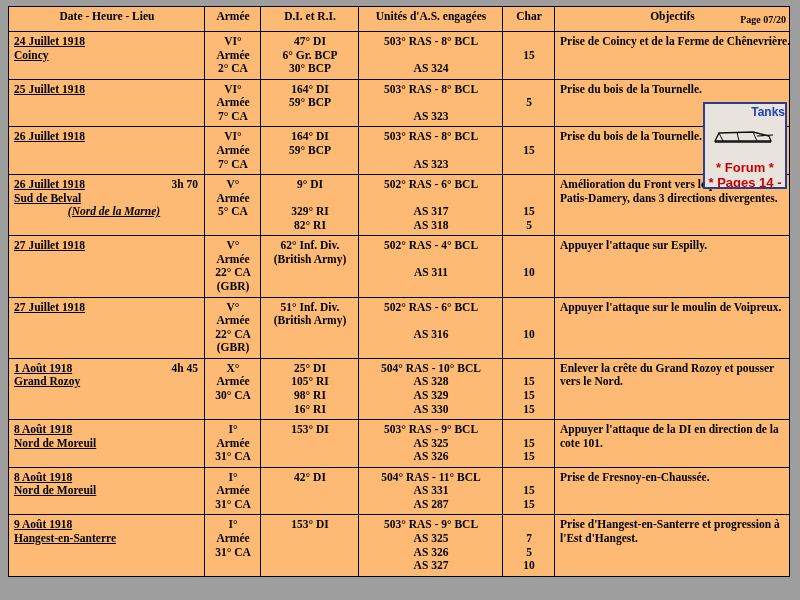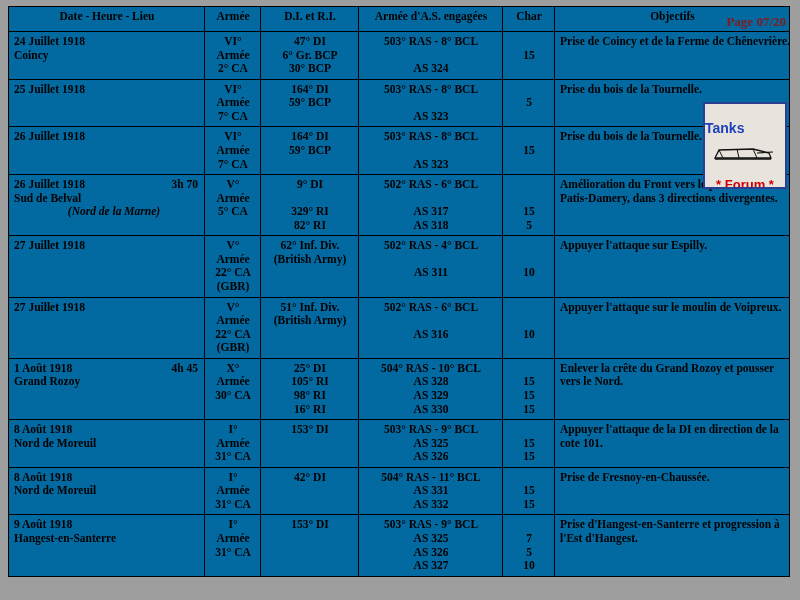--- a/index.html
+++ b/index.html
@@ -16,21 +16,21 @@
     width: 800px;
     height: 600px;
     background: #9e9e9e;
     box-sizing: border-box;
   }
   table.main {
     border-collapse: collapse;
     width: 782px;
     margin: 6px 0 0 8px;
     table-layout: fixed;
-    background: #0369a1;
+    background: #fdba74;
   }
   table.main th, table.main td {
     border: 1px solid #000;
     vertical-align: top;
     padding: 3px 4px 3px 5px;
     font-size: 11.5px;
     line-height: 1.18;
     color: #000;
   }
   thead th {
@@ -41,56 +41,56 @@
     height: 18px;
     vertical-align: middle;
   }
   .c-date   { width: 186px; }
   .c-armee  { width: 46px;  text-align: center; font-weight: bold; font-size: 11px;}
   .c-di     { width: 88px;  text-align: center; font-weight: bold; font-size: 11.5px; margin-top: 48px;}
   .c-unites { width: 134px; text-align: center; font-weight: bold; font-size: 11.5px;}
   .c-char   { width: 42px;  text-align: center; font-weight: bold; font-size: 11.5px; margin-left: 37px;}
   .c-obj    { width: auto; }
 
-  td.c-date { font-weight: bold; font-size: 12px; }
+  td.c-date { font-weight: bold; font-size: 12px; text-decoration: underline; }
   td.c-obj  { font-weight: bold; font-size: 12px; }
 
   .date-line { position: relative; white-space: nowrap; }
   .date-hour { position: absolute; right: 2px; top: 0; }
   .italic-sub { font-style: italic; font-weight: bold; padding-left: 14px; text-align: center; }
 
   .lines > div { white-space: nowrap; }
 
   .page-label {
     position: absolute;
     top: 8px;
     right: 14px;
-    color: #7f1d1d;
+    color: #000000;
     font-weight: bold;
-    font-size: 13px;
+    font-size: 10px;
     font-family: "Liberation Serif", serif;
     z-index: 5;
   }
   .logo {
     position: absolute;
     left: 703px;
     top: 96px;
     width: 80px;
     height: 83px;
     background: #e8e4dd;
     border: 2px solid #2a3f8f;
     z-index: 6;
     overflow: hidden;
   }
   .logo .logo-top {
     color: #1b3fbb;
-    font-size: 14px;
+    font-size: 12px;
     font-weight: bold;
-    text-align: left;
-    margin-top: 16px;
+    text-align: right;
+    margin-top: 1px;
     font-family: "Liberation Sans", sans-serif;
   }
   .logo .logo-mid {
     position: relative;
     height: 42px;
   }
   .logo .logo-mid .tank {
     position: absolute;
     left: 8px;
     top: 10px;
@@ -131,21 +131,21 @@
       <div class="red">* Pages 14 - 15 *</div>
     </div>
   </div>
 
   <table class="main">
     <thead>
       <tr>
         <th class="c-date">Date  -  Heure  -  Lieu</th>
         <th class="c-armee">Armée</th>
         <th class="c-di">D.I.   et   R.I.</th>
-        <th class="c-unites">Armée d'A.S. engagées</th>
+        <th class="c-unites">Unités d'A.S. engagées</th>
         <th class="c-char">Char</th>
         <th class="c-obj">Objectifs</th>
       </tr>
     </thead>
     <tbody id="tbody">
         <tr>
           <td class="c-date">
             <div class="date-line">24 Juillet 1918</div>
             <div class="date-line">Coincy</div>
           </td>
@@ -384,21 +384,21 @@
             <div>I°</div>
             <div>Armée</div>
             <div>31° CA</div>
           </td>
           <td class="c-di lines">
             <div>42° DI</div>
           </td>
           <td class="c-unites lines">
             <div>504° RAS - 11° BCL</div>
             <div>AS 331</div>
-            <div>AS 332</div>
+            <div>AS 287</div>
           </td>
           <td class="c-char lines">
             <div>&nbsp;</div>
             <div>15</div>
             <div>15</div>
           </td>
           <td class="c-obj lines">
             <div>Prise de Fresnoy-en-Chaussée.</div>
           </td>
         </tr>

